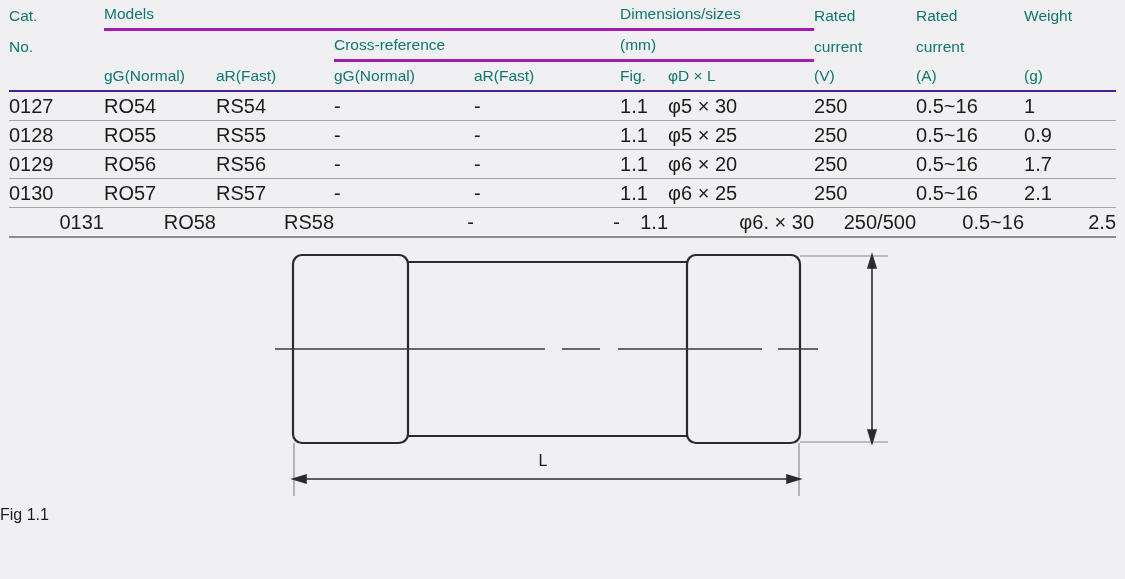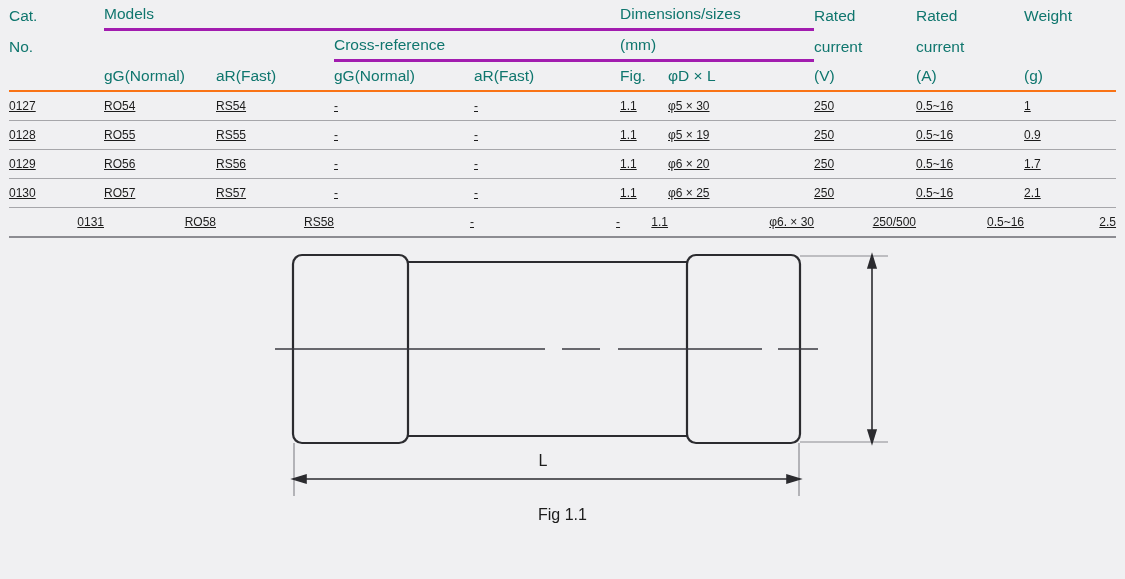--- a/index.html
+++ b/index.html
@@ -31,28 +31,27 @@
     text-align: left;
     vertical-align: bottom;
     white-space: nowrap;
   }
   .hdr-cell {
     height: 28px;
     line-height: 28px;
     color: #0f766e;
   }
   .rule-bottom { border-bottom: 3px solid #a21caf; }
-  .rule-bottom-strong { border-bottom: 2px solid #f97316; margin-top: 27px; }
+  .rule-bottom-strong { border-bottom: 2px solid #4c1d95; margin-top: 27px; }
 
   .data-cell {
     height: 28px;
     line-height: 28px;
     border-bottom: 1px solid #a6a6aa;
-    font-size: 12px;
-    text-decoration: underline;
+    font-size: 20px;
   }
   tr.last-row .data-cell { border-bottom: 2px solid #8c8c92; text-align: right; }
 
   
   .col-cat   { width: 95px; }
   .col-m1    { width: 112px; }
   .col-m2    { width: 118px; }
   .col-x1    { width: 140px; }
   .col-x2    { width: 146px; }
   .col-fig   { width: 48px; }
@@ -73,21 +72,21 @@
   svg.fuse-drawing {
     position: absolute;
     left: 0;
     top: 0;
   }
   .fig-caption {
     position: absolute;
     top: 268px;
     left: 0;
     width: 1125px;
-    text-align: center;
+    text-align: left;
     font-size: 16px;
     color: #1c1c1c;
   }
 </style>
 </head>
 <body>
 
 <table class="spec-table">
   <colgroup>
     <col class="col-cat">
@@ -149,21 +148,21 @@
         <td class="data-cell">0.5~16</td>
         <td class="data-cell">1</td>
       </tr>
       <tr>
         <td class="data-cell">0128</td>
         <td class="data-cell indent-1">RO55</td>
         <td class="data-cell indent-1">RS55</td>
         <td class="data-cell indent-1">-</td>
         <td class="data-cell indent-1">-</td>
         <td class="data-cell">1.1</td>
-        <td class="data-cell pad-dim">φ5 × 19</td>
+        <td class="data-cell pad-dim">φ5 × 25</td>
         <td class="data-cell">250</td>
         <td class="data-cell">0.5~16</td>
         <td class="data-cell">0.9</td>
       </tr>
       <tr>
         <td class="data-cell">0129</td>
         <td class="data-cell indent-1">RO56</td>
         <td class="data-cell indent-1">RS56</td>
         <td class="data-cell indent-1">-</td>
         <td class="data-cell indent-1">-</td>

